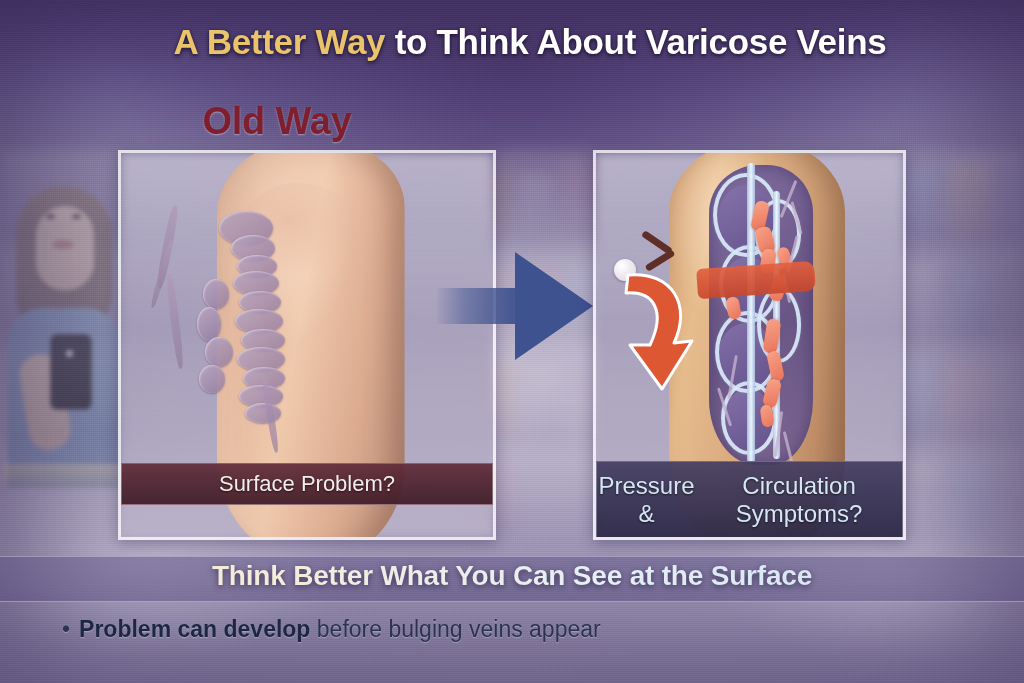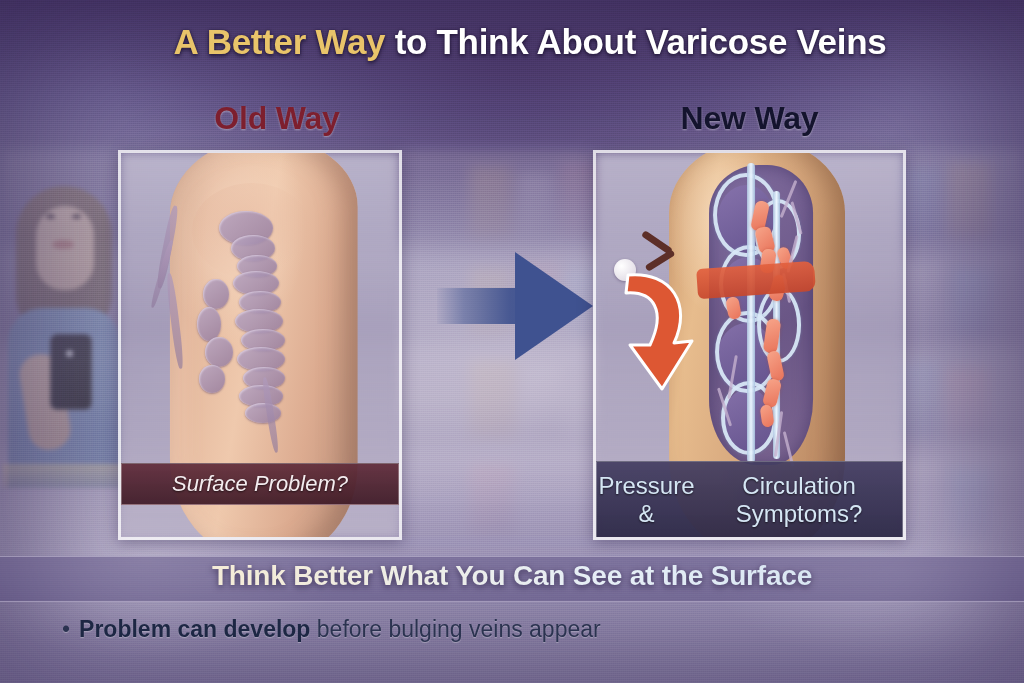--- a/index.html
+++ b/index.html
@@ -99,37 +99,37 @@
     text-shadow: 0 2px 4px rgba(24,14,44,0.80), 0 0 2px rgba(24,14,44,0.55);
     white-space: nowrap;
     margin-left: 36px;
   }
   .title .accent { color: #e9c46a; }
 
   
   .col-head {
     position: absolute;
     text-align: center;
-    font-size: 32px;
+    font-size: 38px;
     font-weight: bold;
     letter-spacing: -0.2px;
     text-shadow: 0 1px 2px rgba(255,255,255,0.38);
     white-space: nowrap;
   }
   #head-old { left: 118px; width: 318px; top: 100px; color: #7d1f2e; }
   #head-new { left: 593px; width: 313px; top: 100px; color: #14142e; }
 
   
   .panel {
     position: absolute;
     border: 3px solid rgba(255,255,255,0.78);
     overflow: hidden;
     box-shadow: 0 3px 14px rgba(40,26,68,0.38);
   }
-  #panel-old { left: 118px; top: 150px; width: 284px; height: 390px; font-style: italic; }
+  #panel-old { left: 118px; top: 150px; width: 378px; height: 390px; }
   #panel-new { left: 593px; top: 150px; width: 313px; height: 390px; }
 
   .panel-bg { position: absolute; inset: 0; }
 
   
   .panel-store {
     position: absolute; inset: 0;
     filter: blur(5px);
     background:
       linear-gradient(180deg, rgba(190,184,206,0.9) 0%, rgba(166,158,186,0.85) 45%, rgba(186,178,200,0.9) 100%);
@@ -382,21 +382,20 @@
     <div class="w-counter"></div>
   </div>
 
   <div class="bg-haze"></div>
   <div class="bg-noise"></div>
   <div class="bg-vignette"></div>
 
   <div class="title"><span class="accent">A Better Way</span><span> to Think About Varicose Veins</span></div>
 
   <div class="col-head" id="head-old">Old Way</div>
-  <div class="col-head" id="head-new">New Way</div>
 
   <div class="panel" id="panel-old">
     <div class="panel-bg panel-store"></div>
 
     <div class="leg-photo">
       <div class="knee-shade"></div>
     </div>
 
     <div class="vein-cluster">
       <div class="bulge" style="left:26px;top:0px;width:54px;height:34px;"></div>

